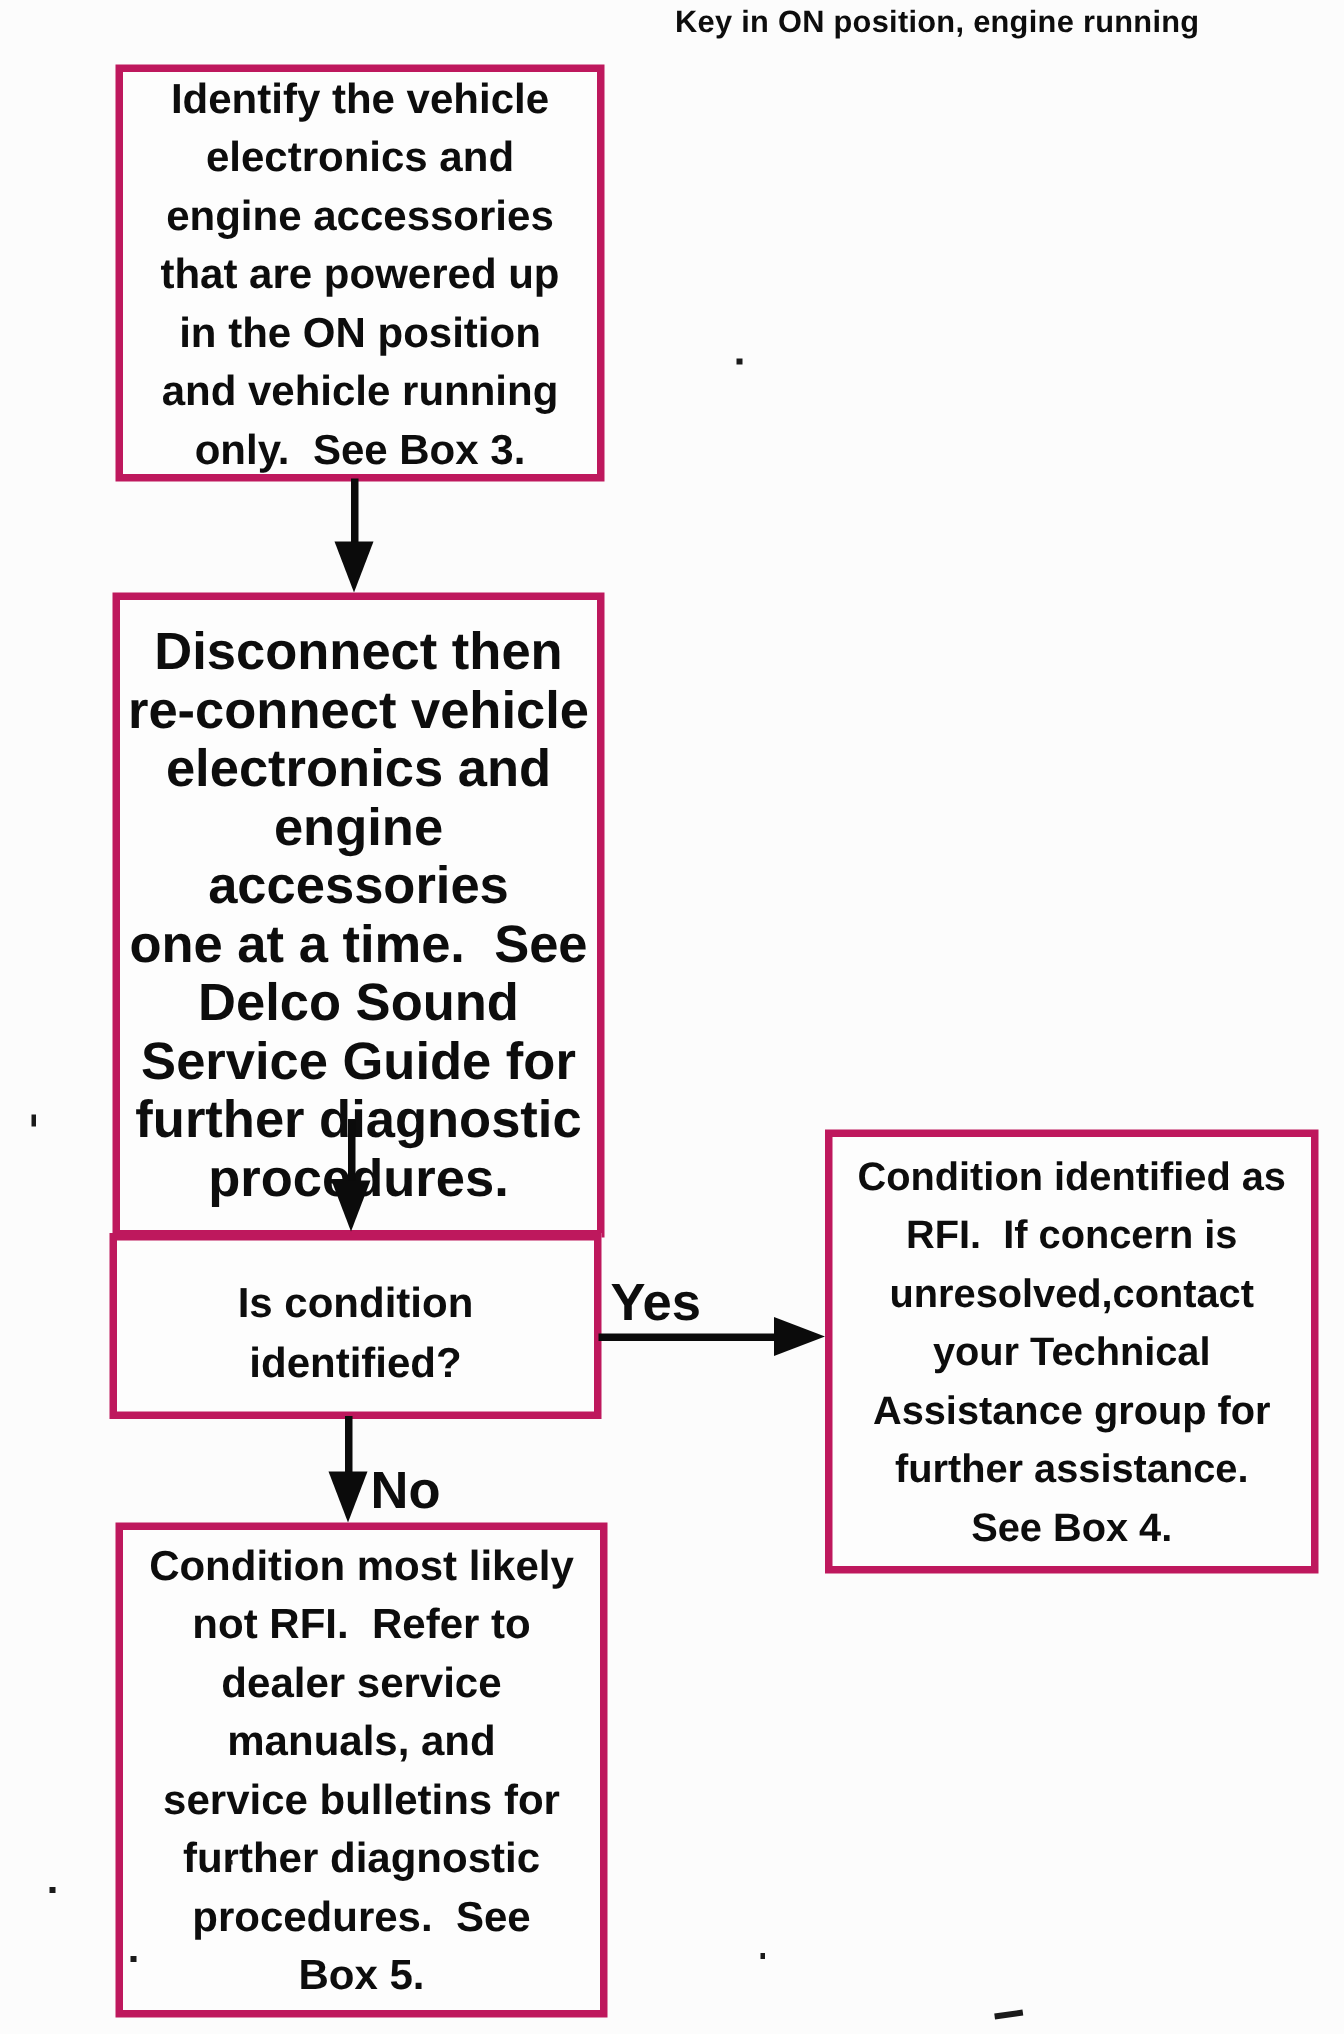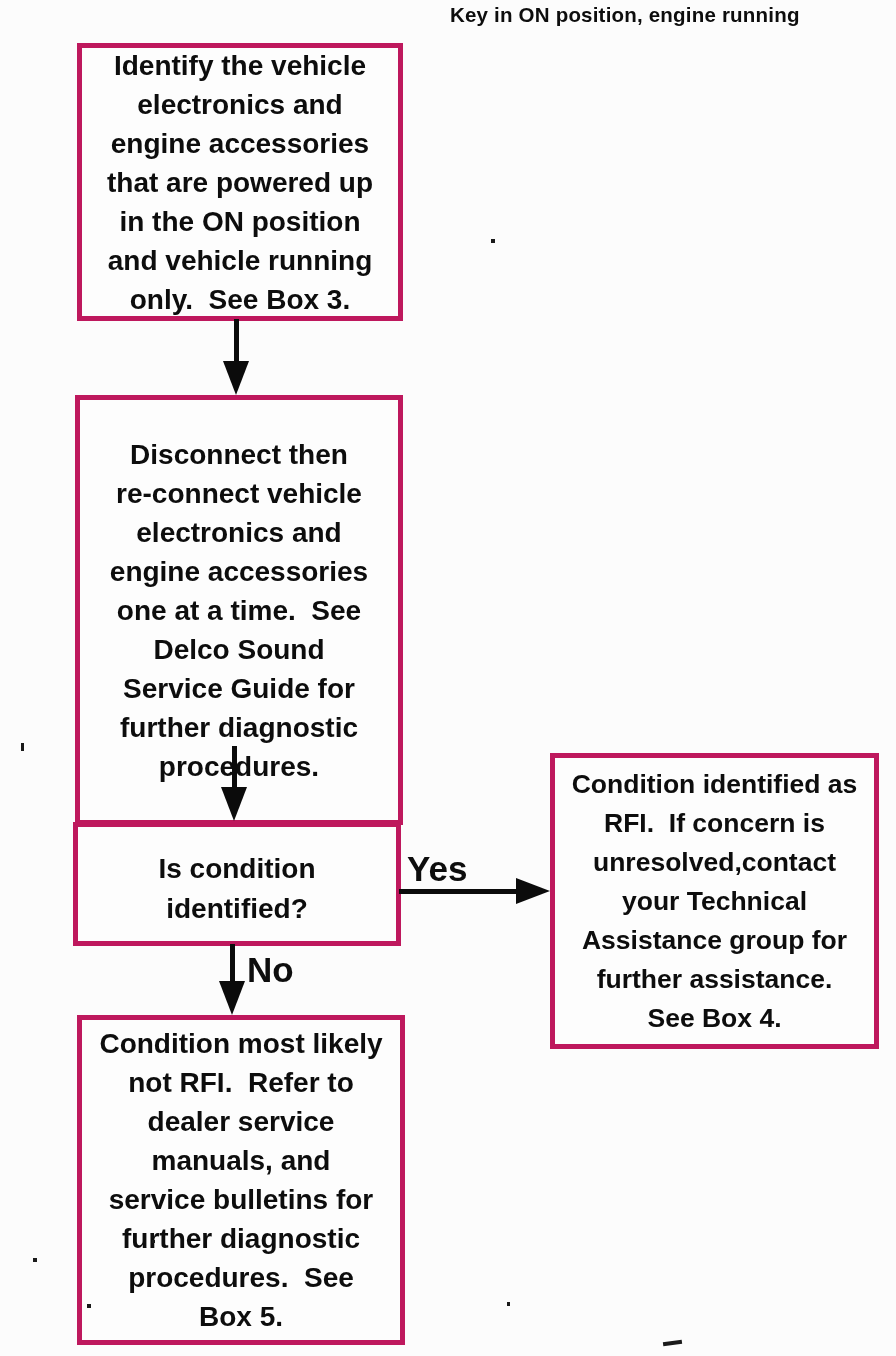--- a/index.html
+++ b/index.html
@@ -31,21 +31,21 @@
     border: 5px solid #be185d;
     background: #fdfdfd;
     display: flex;
     align-items: center;
     justify-content: center;
     text-align: center;
     font-weight: 700;
     white-space: pre-wrap;
   }
   .box-identify   { left: 77px;  top: 43px;   width: 326px; height: 278px; font-size: 28px; line-height: 39px; }
-  .box-disconnect { left: 75px;  top: 395px;  width: 328px; height: 430px; font-size: 28px; line-height: 39px; }
+  .box-disconnect { left: 75px;  top: 395px;  width: 328px; height: 430px; font-size: 35px; line-height: 39px; }
   .box-decision   { left: 73px;  top: 822px;  width: 328px; height: 124px; font-size: 28px; line-height: 40px; padding-top: 10px; }
   .box-rfi-yes    { left: 550px; top: 753px;  width: 329px; height: 296px; font-size: 26.5px; line-height: 39px; }
   .box-rfi-no     { left: 77px;  top: 1015px; width: 328px; height: 330px; font-size: 28px; line-height: 39px; }
 
   .shaft-v {
     position: absolute;
     width: 5px;
     background: #0b0b0b;
   }
   .shaft-h {
@@ -66,21 +66,21 @@
     border-top: 13px solid transparent;
     border-bottom: 13px solid transparent;
     border-left: 34px solid #0b0b0b;
   }
   .edge-label {
     position: absolute;
     font-size: 35px;
     font-weight: 700;
   }
   .label-yes { left: 407px; top: 849px; }
-  .label-no  { left: 247px; top: 950px; }
+  .label-no  { left: 247px; top: 974px; }
 
   .speck {
     position: absolute;
     background: #1a1a1a;
   }
   .speck-1 { left: 491px; top: 239px;  width: 4px;  height: 4px; }
   .speck-2 { left: 21px;  top: 743px;  width: 3px;  height: 8px; }
   .speck-3 { left: 33px;  top: 1258px; width: 4px;  height: 4px; }
   .speck-4 { left: 87px;  top: 1304px; width: 4px;  height: 4px; }
   .speck-5 { left: 507px; top: 1302px; width: 3px;  height: 4px; }

